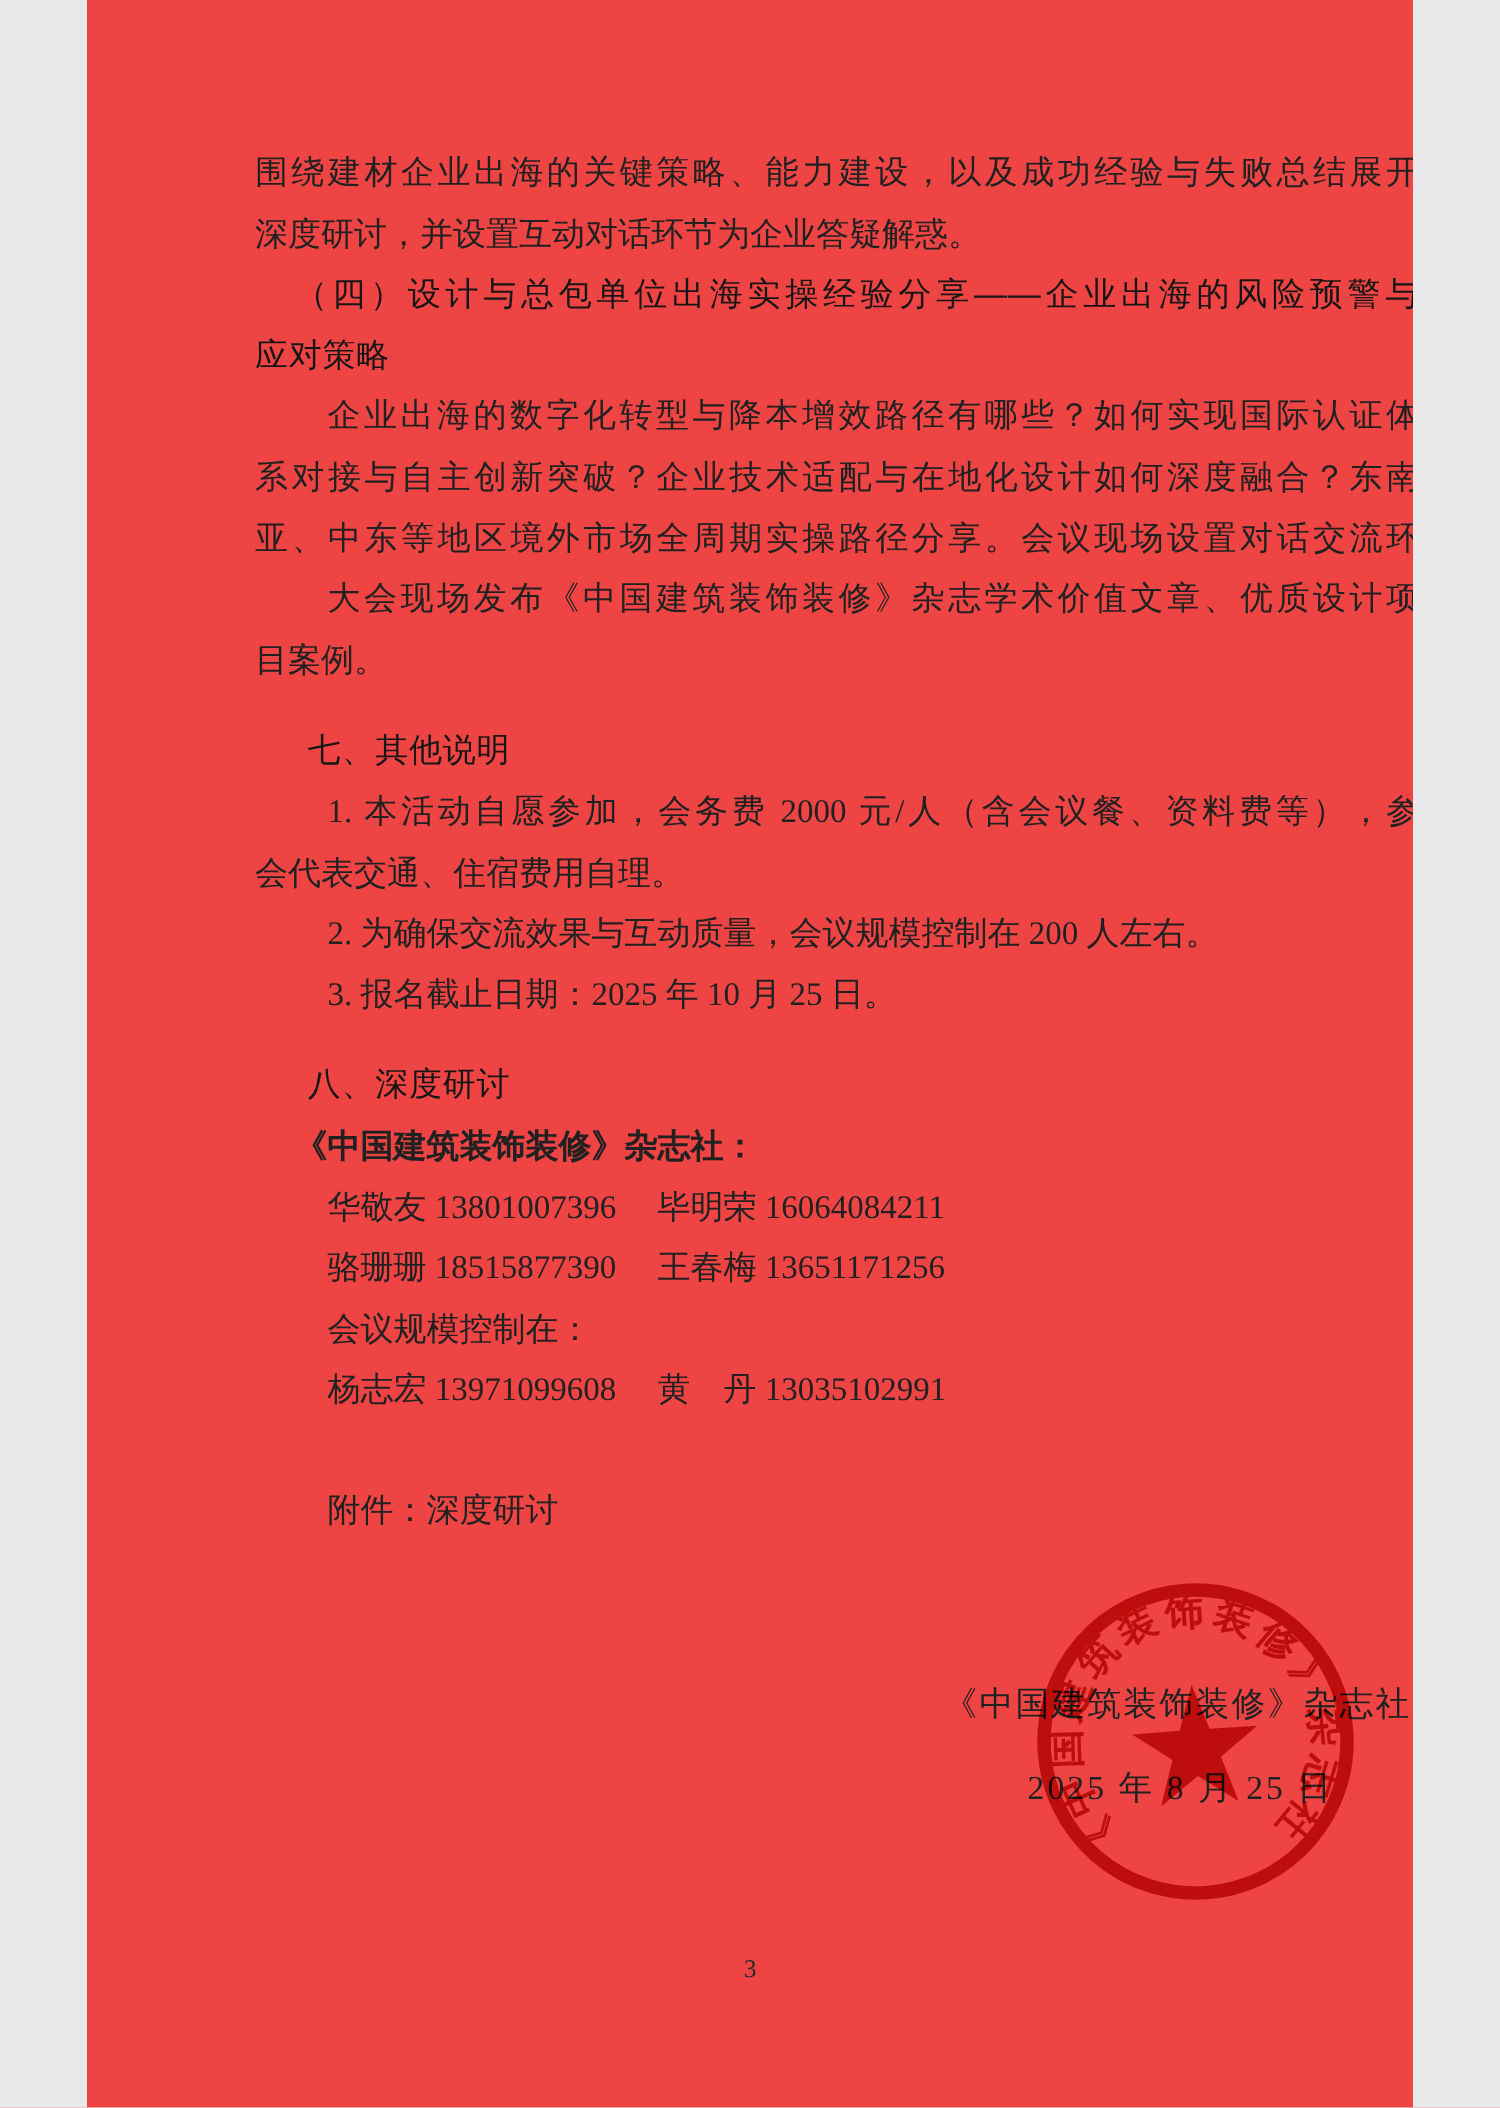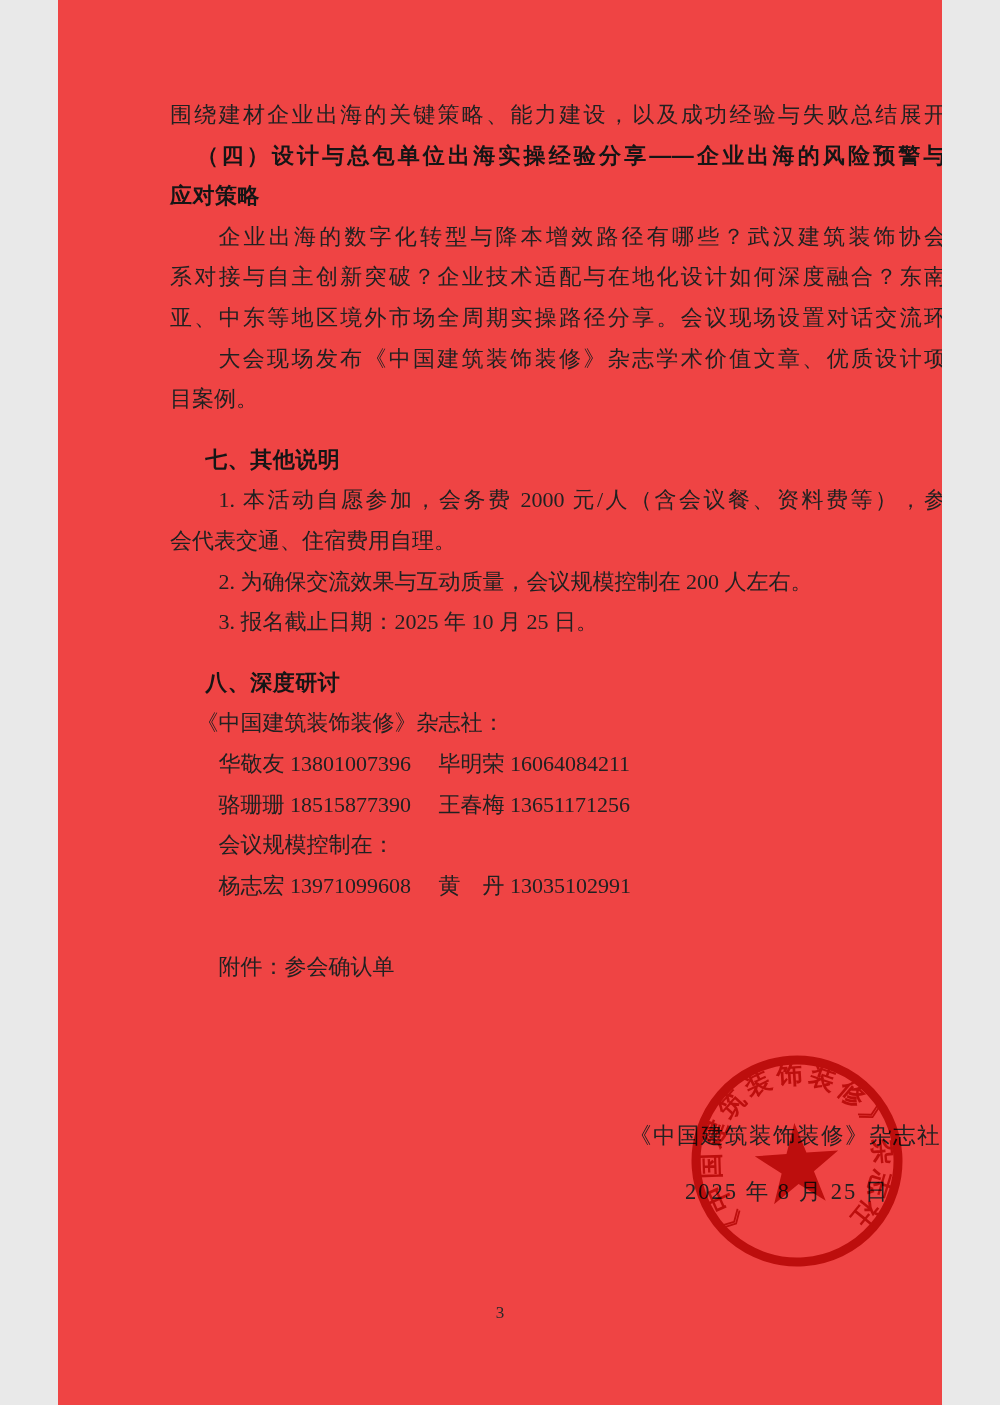--- a/index.html
+++ b/index.html
@@ -17,27 +17,27 @@
     position:absolute;
     left:112px; top:95px;
     width:776px;
     font-size:22px;
     line-height:40.6px;
   }
   .line { min-height:40.6px; text-align:left; }
   .line.fill { text-align:justify; text-align-last:justify; }
   .line.head {
     font-family:"Liberation Sans","DejaVu Sans",sans-serif;
-    font-weight:700;
+    font-weight:400;
     color:#151515;
     letter-spacing:0.5px;
   }
   .ind-b { text-indent:2.2em; }
   .ind-h { text-indent:1.6em;margin-top:20px; }
-  .ind-p { text-indent:1.2em; }
+  .ind-p { text-indent:1.2em;font-weight:bold; }
   .sig-org {
     position:absolute;
     left:571px; top:1120px;
     font-size:22.5px;
     letter-spacing:1.5px;
     color:#212121;
     white-space:nowrap;
   }
   .sig-date {
     position:absolute;
@@ -70,40 +70,41 @@
     color:#2a2a2a;
   }
 </style>
 </head>
 <body>
 
 <div class="page">
 
   <div class="doc">
       <div class="line fill">围绕建材企业出海的关键策略、能力建设，以及成功经验与失败总结展开</div>
+      <div class="line">深度研讨，并设置互动对话环节为企业答疑解惑。</div>
       <div class="line head ind-p fill">（四）设计与总包单位出海实操经验分享——企业出海的风险预警与</div>
       <div class="line head">应对策略</div>
-      <div class="line ind-b fill">企业出海的数字化转型与降本增效路径有哪些？武汉建筑装饰协会</div>
+      <div class="line ind-b fill">企业出海的数字化转型与降本增效路径有哪些？如何实现国际认证体</div>
       <div class="line fill">系对接与自主创新突破？企业技术适配与在地化设计如何深度融合？东南</div>
       <div class="line fill">亚、中东等地区境外市场全周期实操路径分享。会议现场设置对话交流环</div>
       <div class="line ind-b fill">大会现场发布《中国建筑装饰装修》杂志学术价值文章、优质设计项</div>
       <div class="line">目案例。</div>
       <div class="line head ind-h">七、其他说明</div>
       <div class="line ind-b fill">1. 本活动自愿参加，会务费 2000 元/人（含会议餐、资料费等），参</div>
       <div class="line">会代表交通、住宿费用自理。</div>
       <div class="line ind-b">2. 为确保交流效果与互动质量，会议规模控制在 200 人左右。</div>
       <div class="line ind-b">3. 报名截止日期：2025 年 10 月 25 日。</div>
       <div class="line head ind-h">八、深度研讨</div>
       <div class="line ind-p">《中国建筑装饰装修》杂志社：</div>
       <div class="line ind-b">华敬友 13801007396　 毕明荣 16064084211</div>
       <div class="line ind-b">骆珊珊 18515877390　 王春梅 13651171256</div>
       <div class="line ind-b">会议规模控制在：</div>
       <div class="line ind-b">杨志宏 13971099608　 黄　丹 13035102991</div>
       <div class="line">&nbsp;</div>
-      <div class="line ind-b">附件：参会确认单</div>
+      <div class="line ind-b">附件：深度研讨</div>
     </div>
 
   <div class="sig-org">《中国建筑装饰装修》杂志社</div>
 
   <div class="sig-date">2025 年 8 月 25 日</div>
 
   <svg class="stamp" viewBox="0 0 220 220" aria-hidden="true">
     <circle cx="110" cy="110" r="101" fill="none" stroke="#c6221c" stroke-width="9"></circle>
     <defs>
       <path id="sealArc" d="M 63.1 172.3 A 78 78 0 1 1 156.9 172.3" fill="none"></path>

